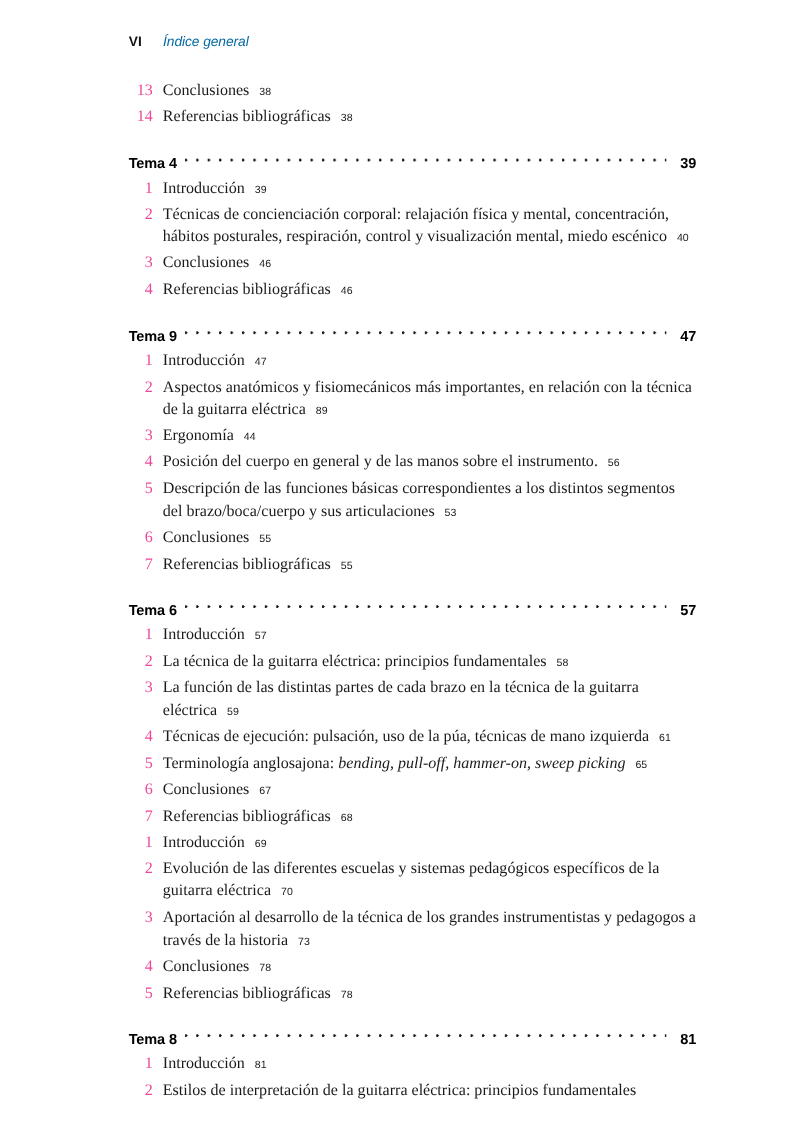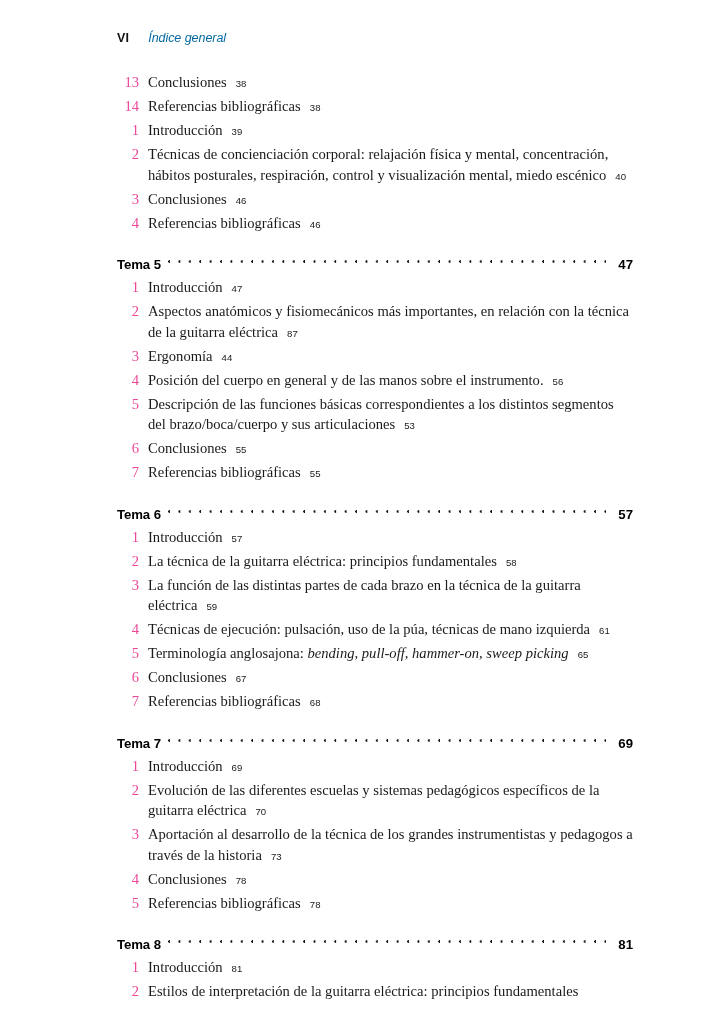--- a/index.html
+++ b/index.html
@@ -149,50 +149,55 @@
           <span class="item-num">13</span>
           <span class="item-text">Conclusiones<span class="pg">38</span></span>
         </div>
         <div class="item">
           <span class="item-num">14</span>
           <span class="item-text">Referencias bibliográficas<span class="pg">38</span></span>
         </div>
       </div>
     <div>
         <div>
+          <div class="tema-line">
+            <span class="tema-label">Tema 4</span>
+            <span class="leader"></span>
+            <span class="tema-page">39</span>
+          </div>
           <div class="item">
             <span class="item-num">1</span>
             <span class="item-text">Introducción<span class="pg">39</span></span>
           </div>
           <div class="item">
             <span class="item-num">2</span>
             <span class="item-text">Técnicas de concienciación corporal: relajación física y mental, concentración, hábitos posturales, respiración, control y visualización mental, miedo escénico<span class="pg">40</span></span>
           </div>
           <div class="item">
             <span class="item-num">3</span>
             <span class="item-text">Conclusiones<span class="pg">46</span></span>
           </div>
           <div class="item">
             <span class="item-num">4</span>
             <span class="item-text">Referencias bibliográficas<span class="pg">46</span></span>
           </div>
         </div>
         <div>
           <div class="tema-line">
-            <span class="tema-label">Tema 5</span>
+            <span class="tema-label">Tema 9</span>
             <span class="leader"></span>
             <span class="tema-page">47</span>
           </div>
           <div class="item">
             <span class="item-num">1</span>
             <span class="item-text">Introducción<span class="pg">47</span></span>
           </div>
           <div class="item">
             <span class="item-num">2</span>
-            <span class="item-text">Aspectos anatómicos y fisiomecánicos más importantes, en relación con la técnica de la guitarra eléctrica<span class="pg">87</span></span>
+            <span class="item-text">Aspectos anatómicos y fisiomecánicos más importantes, en relación con la técnica de la guitarra eléctrica<span class="pg">89</span></span>
           </div>
           <div class="item">
             <span class="item-num">3</span>
             <span class="item-text">Ergonomía<span class="pg">44</span></span>
           </div>
           <div class="item">
             <span class="item-num">4</span>
             <span class="item-text">Posición del cuerpo en general y de las manos sobre el instrumento.<span class="pg">56</span></span>
           </div>
           <div class="item">
@@ -237,25 +242,20 @@
           <div class="item">
             <span class="item-num">6</span>
             <span class="item-text">Conclusiones<span class="pg">67</span></span>
           </div>
           <div class="item">
             <span class="item-num">7</span>
             <span class="item-text">Referencias bibliográficas<span class="pg">68</span></span>
           </div>
         </div>
         <div>
-          <div class="tema-line">
-            <span class="tema-label">Tema 7</span>
-            <span class="leader"></span>
-            <span class="tema-page">69</span>
-          </div>
           <div class="item">
             <span class="item-num">1</span>
             <span class="item-text">Introducción<span class="pg">69</span></span>
           </div>
           <div class="item">
             <span class="item-num">2</span>
             <span class="item-text">Evolución de las diferentes escuelas y sistemas pedagógicos específicos de la guitarra eléctrica<span class="pg">70</span></span>
           </div>
           <div class="item">
             <span class="item-num">3</span>

